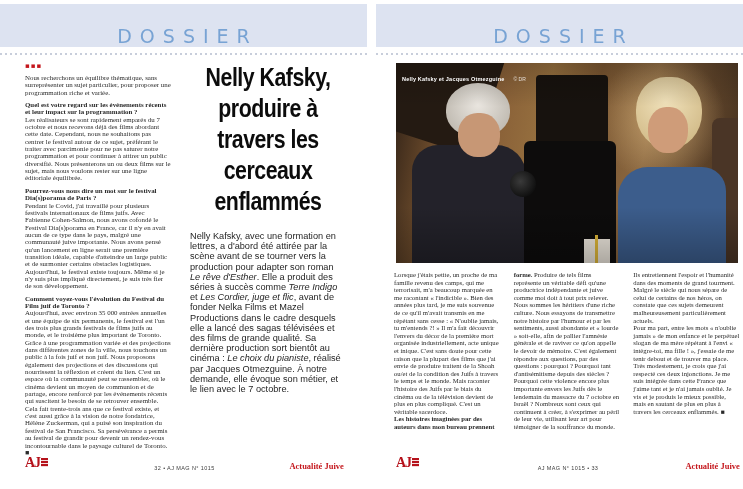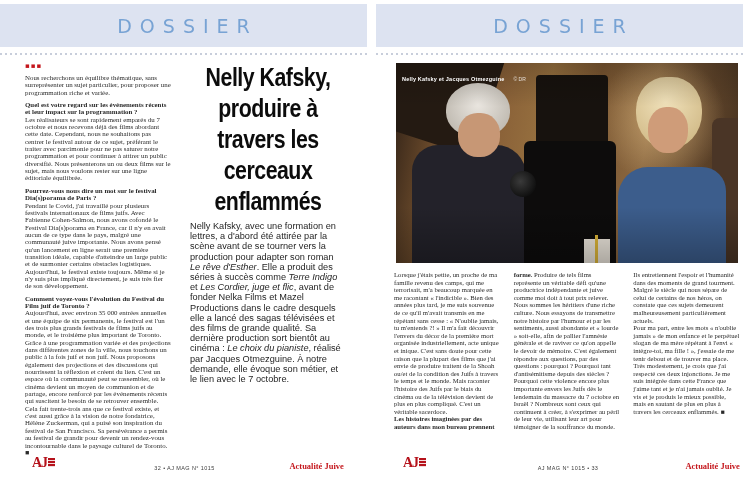--- a/index.html
+++ b/index.html
@@ -6,21 +6,21 @@
   html,body { width:743px; height:489px; background:#ffffff; overflow:hidden;
               font-family:"Liberation Serif", serif; }
   .spread { position:relative; width:743px; height:489px; background:#fff; }
 
   .page { position:absolute; top:0; height:489px; }
   .page-left  { left:0;   width:367px; }
   .page-right { left:376px; width:367px; }
 
   
   .band { position:absolute; top:4px; left:0; right:0; height:43px;
-          background:#dde3f1; display:flex; align-items:center; justify-content:center; }
+          background:#dde3f1; display:flex; align-items:flex-end; justify-content:center; }
   .band-title { font-family:"DejaVu Sans", sans-serif; font-size:19px; letter-spacing:8px;
           padding-left:8px; color:#78a3d4; }
   .dotted { position:absolute; top:53px; left:0; right:0; height:2px;
           background:repeating-linear-gradient(90deg,#c8cedb 0 2px,transparent 2px 5px); }
 
   
   .col-interview { position:absolute; left:25px; top:62px; width:146px; }
   .red-dots { color:#c4161c; font-size:7px; letter-spacing:1px; margin-bottom:4px;
           font-family:"DejaVu Sans", sans-serif; }
   .blocks p, .art-cols p { font-size:6.9px; line-height:7.35px; color:#2a2a2a;
@@ -28,30 +28,30 @@
   .blk-q { font-weight:bold; margin-top:5px; }
   .blk-a { margin:0; }
   .blk-body { margin:0; }
 
   
   .col-feature { position:absolute; left:190px; top:62px; width:156px; }
   .headline { font-family:"Liberation Sans", sans-serif; font-weight:bold;
           font-size:26px; line-height:31px; letter-spacing:-0.6px; color:#0c0c0c;
           text-align:center; white-space:pre-line;
           transform:scaleX(0.82); transform-origin:50% 0; }
-  .intro { margin-top:4px; font-family:"Liberation Sans", sans-serif;
+  .intro { margin-top:14px; font-family:"Liberation Sans", sans-serif;
           font-size:9.2px; line-height:10.2px; color:#1f1f1f; }
   .it { font-style:italic; }
   .bd { font-weight:bold; }
 
   
   .footer { position:absolute; top:452px; height:26px; }
   .footer-left  { left:25px; width:319px; }
   .footer-right { left:20px; width:344px; }
-  .aj-logo { position:absolute; left:7px; top:1px; }
+  .aj-logo { position:absolute; left:0; top:1px; }
   .aj-txt { font-family:"Liberation Serif", serif; font-weight:bold; font-size:14px;
           letter-spacing:-1px; color:#b5121b; }
   .aj-sq { display:inline-block; width:7px; height:9px; background:#b5121b; margin-left:1px;
           vertical-align:baseline;
           background-image:repeating-linear-gradient(0deg, rgba(255,255,255,.85) 0 1px, transparent 1px 3px); }
   .folio { position:absolute; left:0; right:0; top:13px; text-align:center;
           font-family:"Liberation Sans", sans-serif; font-size:5.5px; color:#3c3c3c;
           letter-spacing:0.4px; }
   .brand { position:absolute; right:0; top:9px; font-family:"Liberation Serif", serif;
           font-weight:bold; font-size:9px; color:#c4161c; transform:scaleX(0.94);

